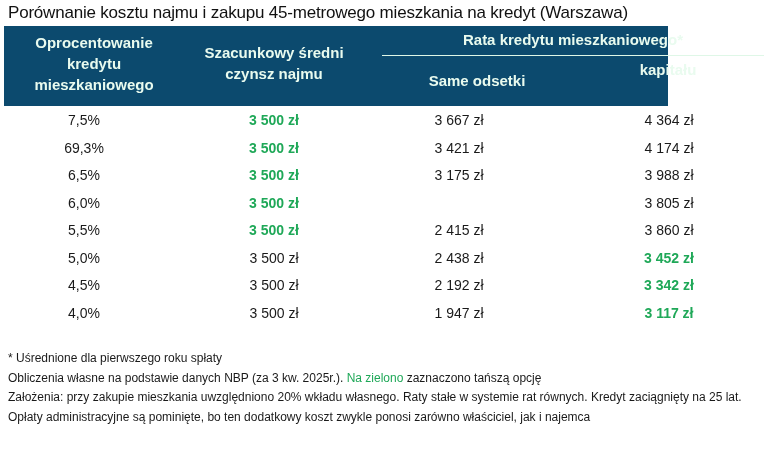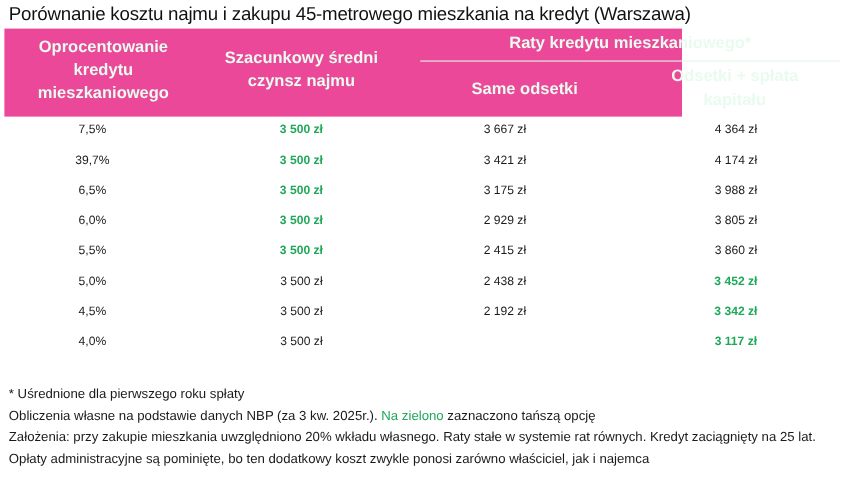--- a/index.html
+++ b/index.html
@@ -22,23 +22,23 @@
       font-size: 17px;
       font-weight: normal;
       letter-spacing: -0.2px;
       color: #111;
       white-space: nowrap;
     }
     .header {
       position: absolute;
       left: 4px;
       top: 26px;
-      width: 616px;
+      width: 664px;
       height: 80px;
-      background: #ec4899;
+      background: #0c4a6e;
       color: #e9fbef;
       font-weight: bold;
       font-size: 15px;
     }
     .hcell {
       position: absolute;
       text-align: center;
       line-height: 21px;
     }
     .h-col1 { left: 0; width: 180px; top: 6px; }
@@ -57,21 +57,21 @@
 
     .rows {
       position: absolute;
       left: 4px;
       top: 108px;
       width: 760px;
     }
     .row {
       position: relative;
       height: 27.5px;
-      font-size: 11px;
+      font-size: 14px;
     }
     .cell {
       position: absolute;
       top: 4px;
       text-align: center;
       white-space: nowrap;
     }
     .c1 { left: 50px; width: 60px; }
     .c2 { left: 215px; width: 110px; }
     .c3 { left: 400px; width: 110px; }
@@ -104,52 +104,50 @@
 <div class="header">
   <div class="hcell h-col1">
     <div>Oprocentowanie</div>
     <div>kredytu</div>
     <div>mieszkaniowego</div>
   </div>
   <div class="hcell h-col2">
     <div>Szacunkowy średni</div>
     <div>czynsz najmu</div>
   </div>
-  <div class="hcell h-group">Raty kredytu mieszkaniowego*</div>
+  <div class="hcell h-group">Rata kredytu mieszkaniowego*</div>
   <div class="h-divider"></div>
   <div class="hcell h-col3">Same odsetki</div>
   <div class="hcell h-col4">
-    <div>Odsetki + spłata</div>
     <div>kapitału</div>
   </div>
 </div>
 
 <div class="rows">
   <div class="row">
     <div class="cell c1">7,5%</div>
     <div class="cell c2 hl">3 500 zł</div>
     <div class="cell c3">3 667 zł</div>
     <div class="cell c4">4 364 zł</div>
   </div>
   <div class="row">
-    <div class="cell c1">39,7%</div>
+    <div class="cell c1">69,3%</div>
     <div class="cell c2 hl">3 500 zł</div>
     <div class="cell c3">3 421 zł</div>
     <div class="cell c4">4 174 zł</div>
   </div>
   <div class="row">
     <div class="cell c1">6,5%</div>
     <div class="cell c2 hl">3 500 zł</div>
     <div class="cell c3">3 175 zł</div>
     <div class="cell c4">3 988 zł</div>
   </div>
   <div class="row">
     <div class="cell c1">6,0%</div>
     <div class="cell c2 hl">3 500 zł</div>
-    <div class="cell c3">2 929 zł</div>
     <div class="cell c4">3 805 zł</div>
   </div>
   <div class="row">
     <div class="cell c1">5,5%</div>
     <div class="cell c2 hl">3 500 zł</div>
     <div class="cell c3">2 415 zł</div>
     <div class="cell c4">3 860 zł</div>
   </div>
   <div class="row">
     <div class="cell c1">5,0%</div>
@@ -159,20 +157,21 @@
   </div>
   <div class="row">
     <div class="cell c1">4,5%</div>
     <div class="cell c2">3 500 zł</div>
     <div class="cell c3">2 192 zł</div>
     <div class="cell c4 hl">3 342 zł</div>
   </div>
   <div class="row">
     <div class="cell c1">4,0%</div>
     <div class="cell c2">3 500 zł</div>
+    <div class="cell c3">1 947 zł</div>
     <div class="cell c4 hl">3 117 zł</div>
   </div>
 </div>
 
 <div class="notes">
   <p>* Uśrednione dla pierwszego roku spłaty</p>
   <p><span>Obliczenia własne na podstawie danych NBP (za 3 kw. 2025r.). </span><span class="green-bold">Na zielono</span><span> zaznaczono tańszą opcję</span></p>
   <p>Założenia: przy zakupie mieszkania uwzględniono 20% wkładu własnego. Raty stałe w systemie rat równych. Kredyt zaciągnięty na 25 lat. Opłaty administracyjne są pominięte, bo ten dodatkowy koszt zwykle ponosi zarówno właściciel, jak i najemca</p>
 </div>
 

